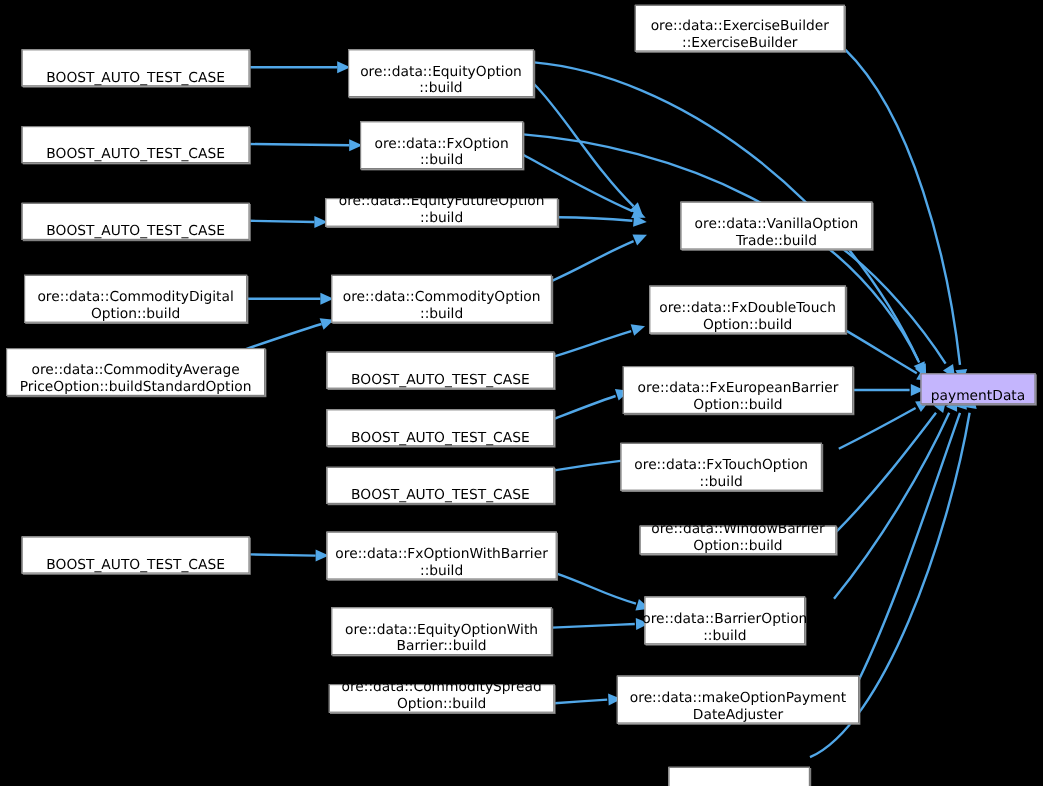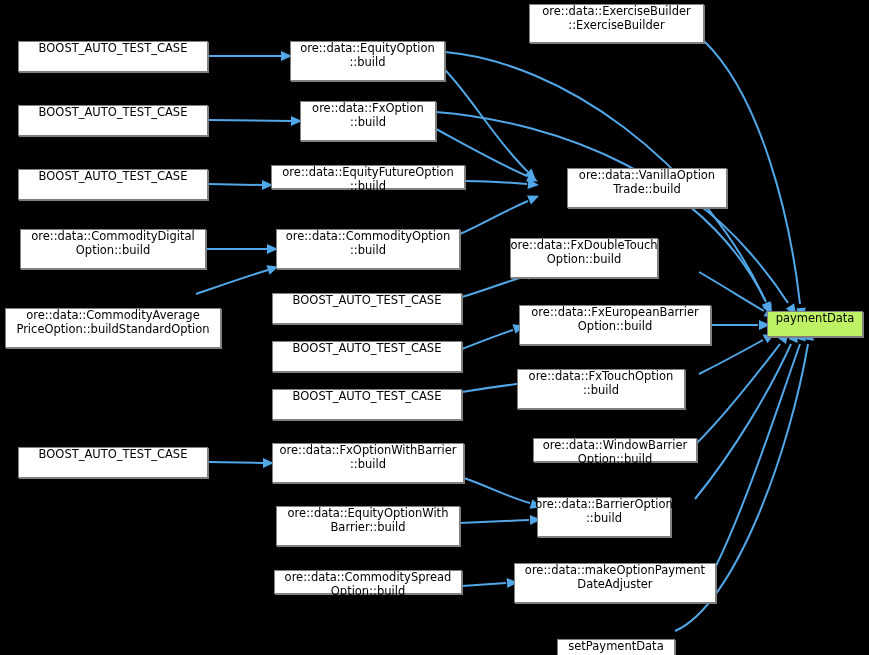--- a/index.html
+++ b/index.html
@@ -2,23 +2,23 @@
 <html><head>
 <meta charset="utf-8">
 <style>
   html,body{margin:0;padding:0;background:#000;}
   #root{position:relative;width:869px;height:655px;background:#000;overflow:hidden;
         font-family:"DejaVu Sans","Liberation Sans",sans-serif;}
   #graph{position:absolute;left:0;top:0;width:869px;height:655px;}
   .nodebox{position:absolute;box-sizing:border-box;background:#ffffff;
            border:1px solid #808080;
            box-shadow:1px 1px 0 0 #808080;
-           display:flex;align-items:flex-start;justify-content:center;text-align:center;
+           display:flex;align-items:flex-end;justify-content:center;text-align:center;
            color:#000;font-size:11.5px;line-height:13.5px;letter-spacing:0px;}
-  .nodebox.highlight{background:#bef264;}
+  .nodebox.highlight{background:#c4b5fd;}
   .nodelabel{display:block;white-space:pre-line;padding:0 3px;}
 </style>
 </head>
 <body>
 
 <div id="root">
   <svg id="graph" viewBox="0 0 869 655" xmlns="http://www.w3.org/2000/svg">
       <path d="M208,56 L281,56" fill="none" stroke="#51a7e8" stroke-width="2"></path>
       <polygon points="0,-5 11,0 0,5" fill="#51a7e8" transform="translate(281,56) rotate(0)"></polygon>
       <path d="M208,120 L291,121" fill="none" stroke="#51a7e8" stroke-width="2"></path>
@@ -81,21 +81,21 @@
       <div class="nodebox" style="left: 18px; top: 105px; width: 190px; height: 31px;">
         <span class="nodelabel">BOOST_AUTO_TEST_CASE</span>
       </div>
       <div class="nodebox" style="left: 18px; top: 169px; width: 190px; height: 31px;">
         <span class="nodelabel">BOOST_AUTO_TEST_CASE</span>
       </div>
       <div class="nodebox" style="left: 20px; top: 229px; width: 186px; height: 40px;">
         <span class="nodelabel">ore::data::CommodityDigital
 Option::build</span>
       </div>
-      <div class="nodebox" style="left: 5px; top: 308px; width: 216px; height: 40px;">
+      <div class="nodebox" style="left: 5px; top: 290px; width: 216px; height: 40px;">
         <span class="nodelabel">ore::data::CommodityAverage
 PriceOption::buildStandardOption</span>
       </div>
       <div class="nodebox" style="left: 18px; top: 447px; width: 190px; height: 31px;">
         <span class="nodelabel">BOOST_AUTO_TEST_CASE</span>
       </div>
       <div class="nodebox" style="left: 290px; top: 41px; width: 155px; height: 40px;">
         <span class="nodelabel">ore::data::EquityOption
 ::build</span>
       </div>
@@ -133,21 +133,21 @@
 Option::build</span>
       </div>
       <div class="nodebox" style="left: 529px; top: 4px; width: 175px; height: 39px;">
         <span class="nodelabel">ore::data::ExerciseBuilder
 ::ExerciseBuilder</span>
       </div>
       <div class="nodebox" style="left: 535px; top: 168px; width: 160px; height: 40px; margin-left: 32px;">
         <span class="nodelabel">ore::data::VanillaOption
 Trade::build</span>
       </div>
-      <div class="nodebox" style="left: 510px; top: 238px; width: 148px; height: 40px;">
+      <div class="nodebox" style="left: 541px; top: 238px; width: 164px; height: 40px;">
         <span class="nodelabel">ore::data::FxDoubleTouch
 Option::build</span>
       </div>
       <div class="nodebox" style="left: 519px; top: 305px; width: 192px; height: 40px;">
         <span class="nodelabel">ore::data::FxEuropeanBarrier
 Option::build</span>
       </div>
       <div class="nodebox" style="left: 517px; top: 369px; width: 168px; height: 40px;">
         <span class="nodelabel">ore::data::FxTouchOption
 ::build</span>

